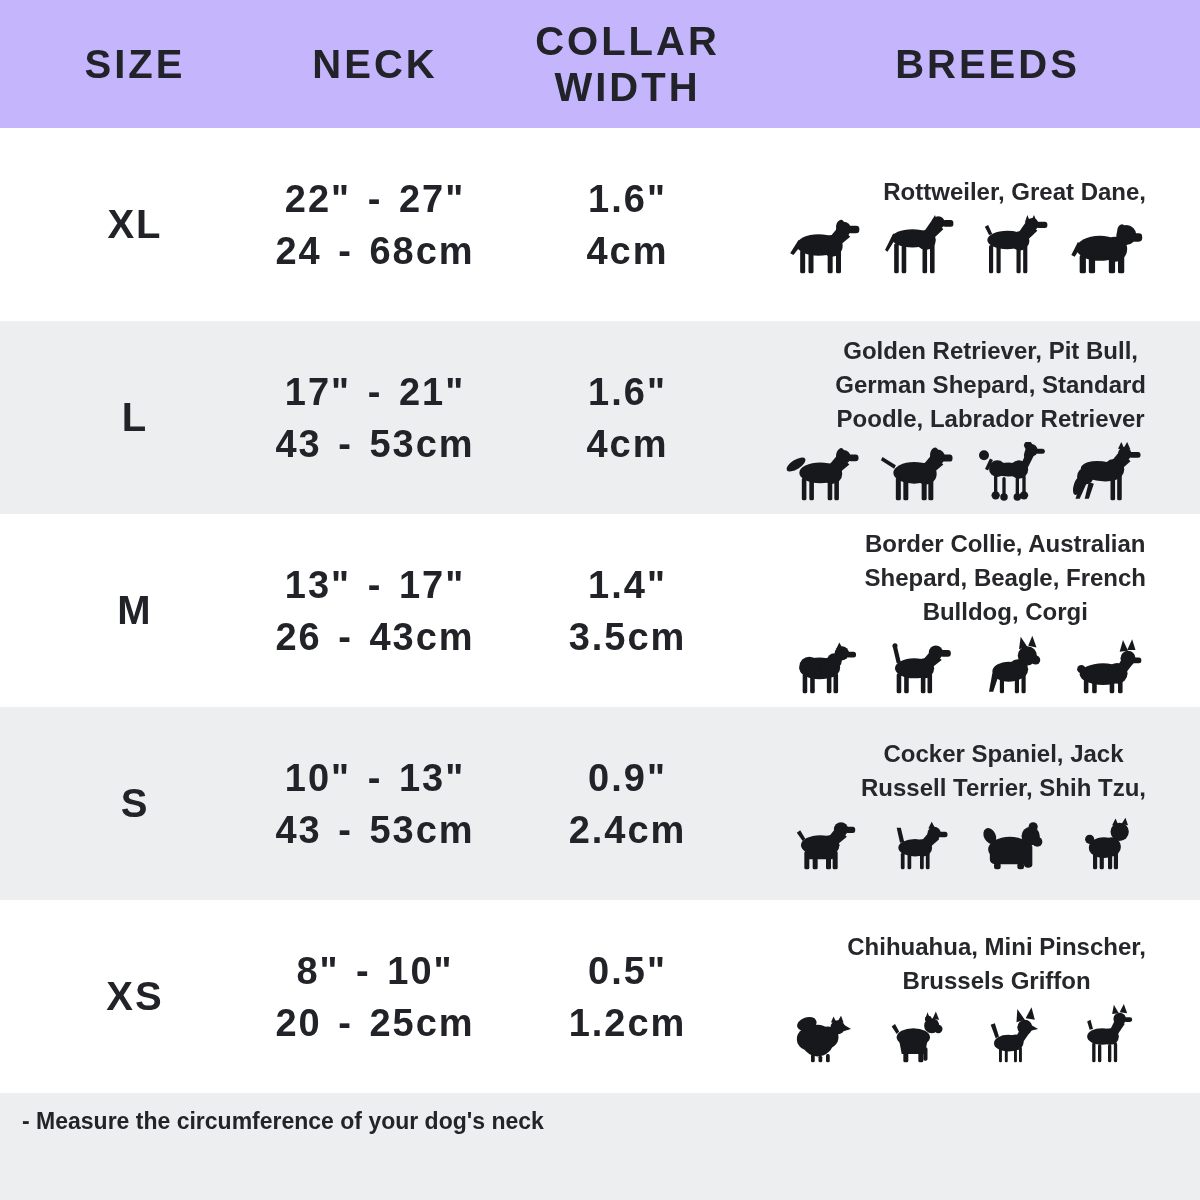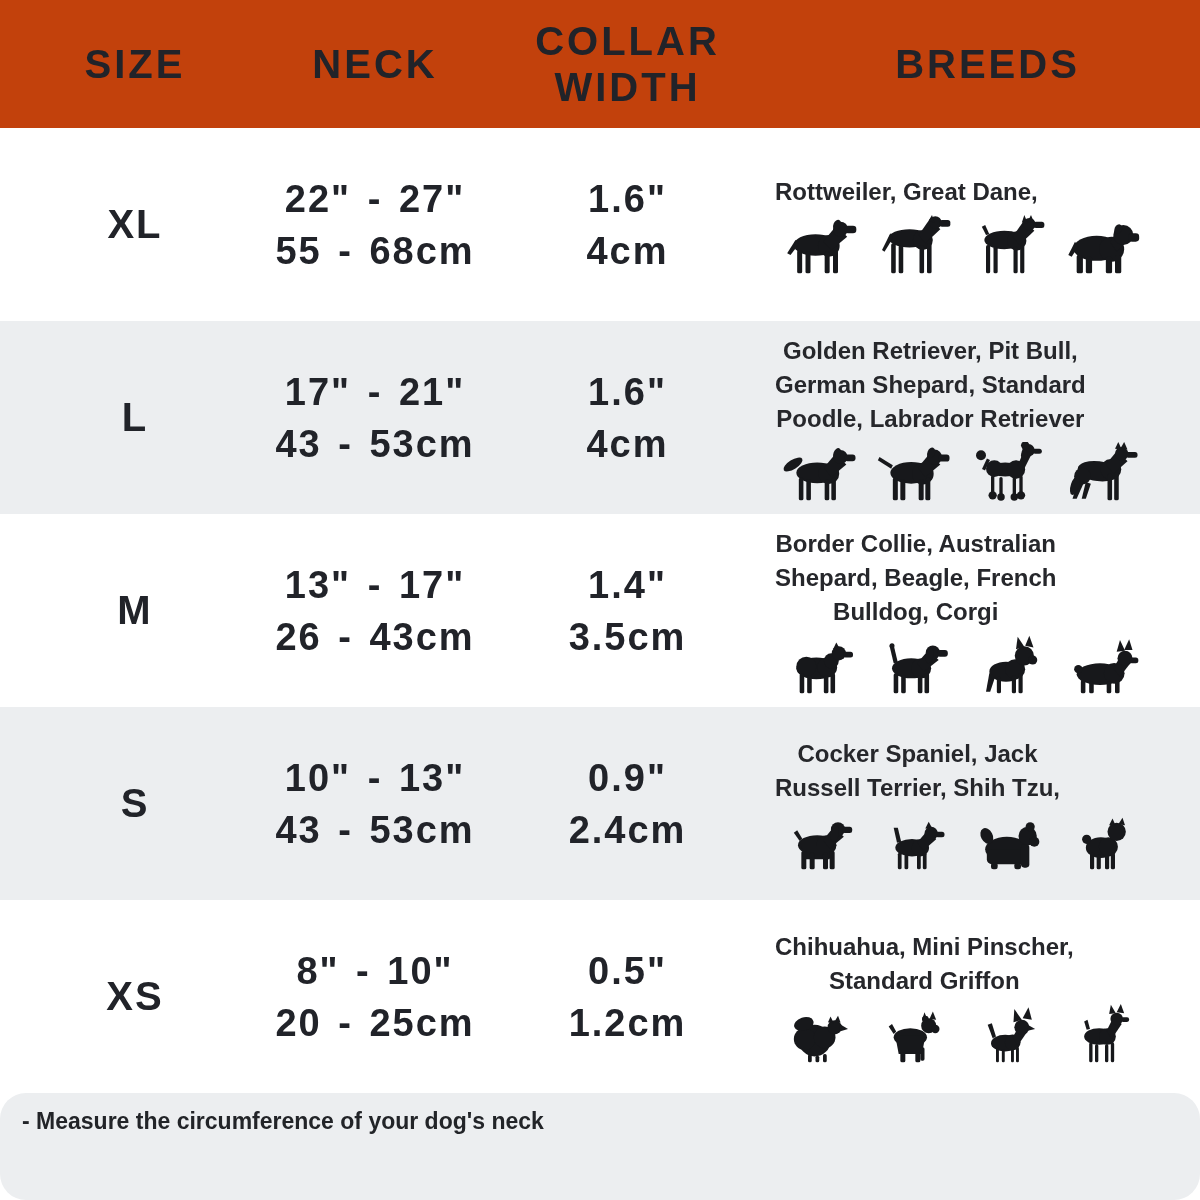--- a/index.html
+++ b/index.html
@@ -10,21 +10,21 @@
     color:#212329;
     overflow:hidden;
   }
   .grid-row{
     display:grid;
     grid-template-columns:270px 210px 295px 425px;
     align-items:center;
   }
   .header-row{
     height:128px;
-    background:#c2410c;
+    background:#c4b5fd;
   }
   .header-cell{
     text-align:center;
     font-weight:bold;
     font-size:40px;
     letter-spacing:3px;
     line-height:46px;
   }
   .data-row{height:193px;background:#ffffff;}
   .data-row.alt{background:#eceef0;}
@@ -41,21 +41,21 @@
     letter-spacing:2px;
     word-spacing:4px;
     line-height:52px;
   }
   .breeds-cell{
     height:100%;
     padding-right:54px;
     display:flex;
     flex-direction:column;
     justify-content:center;
-    align-items:flex-start;
+    align-items:flex-end;
     gap:6px;
   }
   .btext{
     text-align:center;
     font-weight:bold;
     font-size:24px;
     line-height:34px;
     color:#26272b;
   }
   .btext div{white-space:nowrap;}
@@ -68,40 +68,39 @@
   .dog{width:86px;height:60px;fill:#17181b;}
   .footer{
     height:107px;
     background:#eceef0;
     padding:13px 20px 0 22px;
     box-sizing:border-box;
     font-weight:bold;
     font-size:23px;
     line-height:30px;
     color:#222428;
-    border-radius:26px;
   }
 </style>
 </head>
 <body>
 
 <div class="sheet">
 
   <div class="grid-row header-row">
     <div class="header-cell">SIZE</div>
     <div class="header-cell">NECK</div>
     <div class="header-cell">COLLAR WIDTH</div>
     <div class="header-cell">BREEDS</div>
   </div>
 
   <div class="grid-row data-row">
     <div class="size-cell">XL</div>
     <div class="num-cell">
       <div>22" - 27"</div>
-      <div>55 - 68cm</div>
+      <div>24 - 68cm</div>
     </div>
     <div class="num-cell">
       <div>1.6"</div>
       <div>4cm</div>
     </div>
     <div class="breeds-cell">
       <div class="btext">
         <div>Rottweiler, Great Dane,</div>
       </div>
       <div class="dogs">
@@ -426,21 +425,21 @@
       <div>8" - 10"</div>
       <div>20 - 25cm</div>
     </div>
     <div class="num-cell">
       <div>0.5"</div>
       <div>1.2cm</div>
     </div>
     <div class="breeds-cell">
       <div class="btext">
         <div>Chihuahua, Mini Pinscher,</div>
-        <div>Standard Griffon</div>
+        <div>Brussels Griffon</div>
       </div>
       <div class="dogs">
         <svg class="dog" viewBox="0 0 100 72">
             <g>
           <circle cx="46" cy="44" r="19"></circle>
               <circle cx="34" cy="42" r="13"></circle>
               <circle cx="58" cy="40" r="13"></circle>
           <ellipse cx="33" cy="24" rx="12" ry="8" transform="rotate(-18 33 24)"></ellipse>
           <circle cx="70" cy="28" r="8.5"></circle>
               <polygon points="76,24 86,30 76,33"></polygon>

